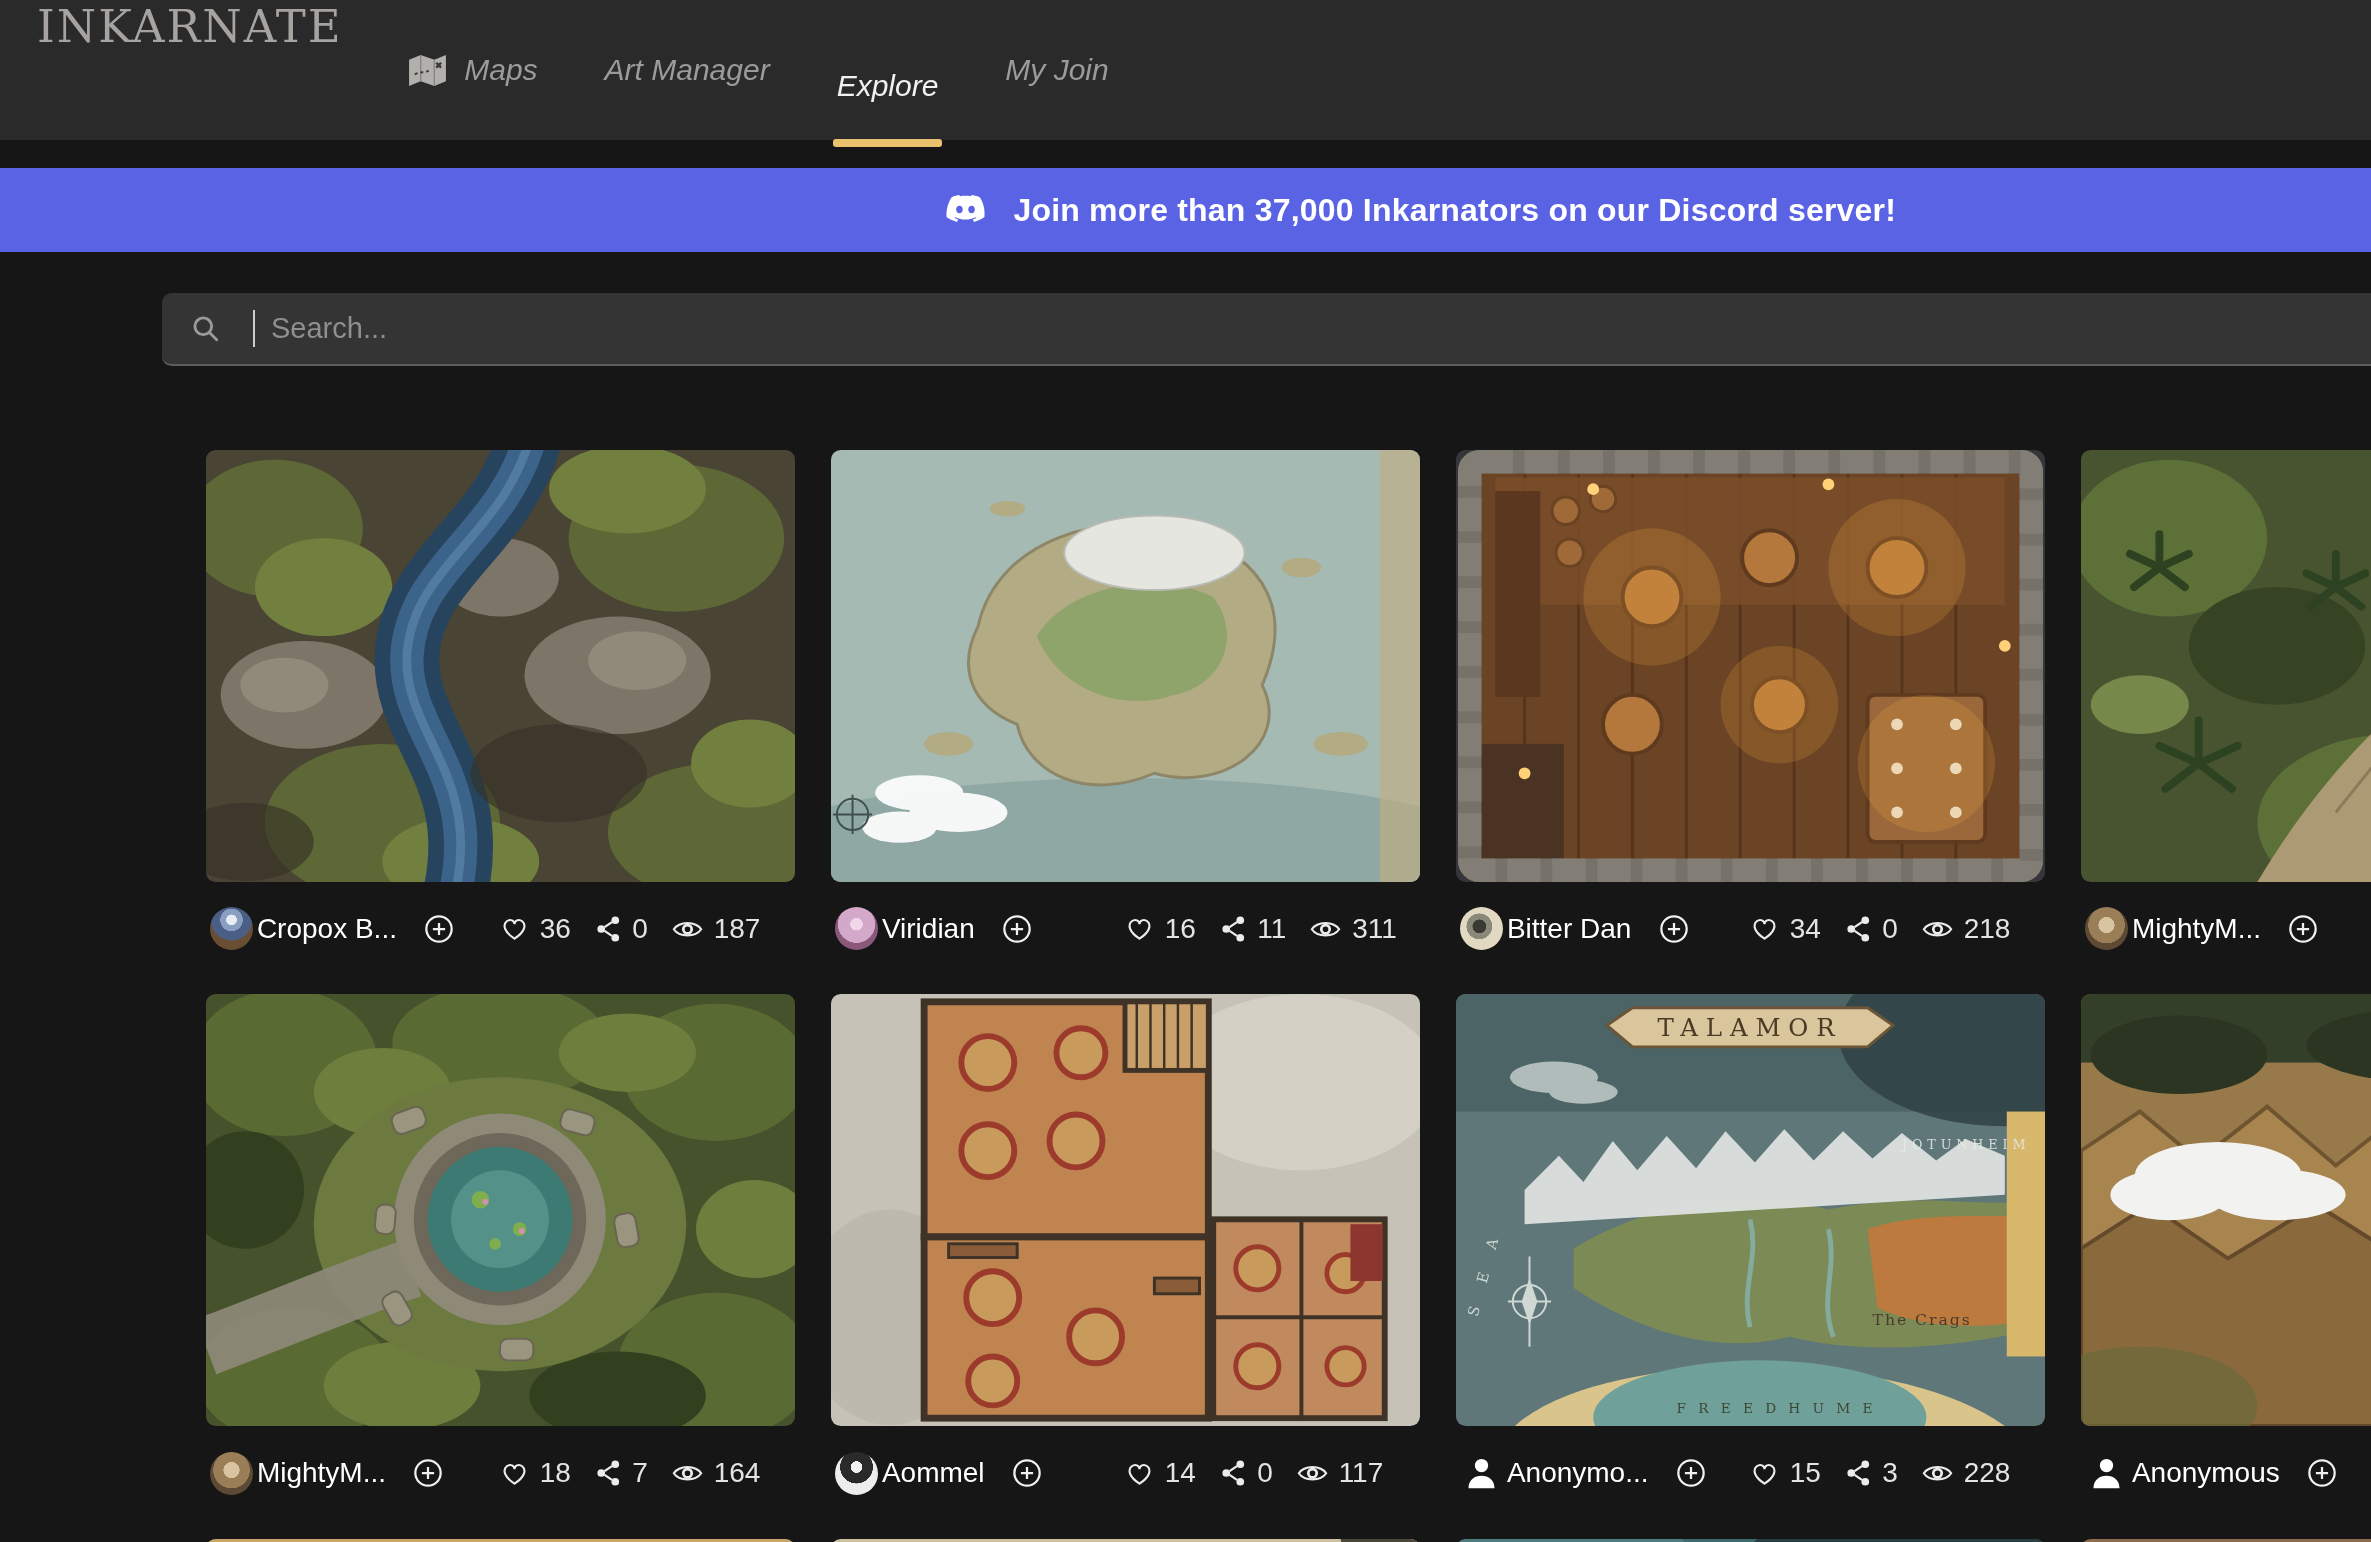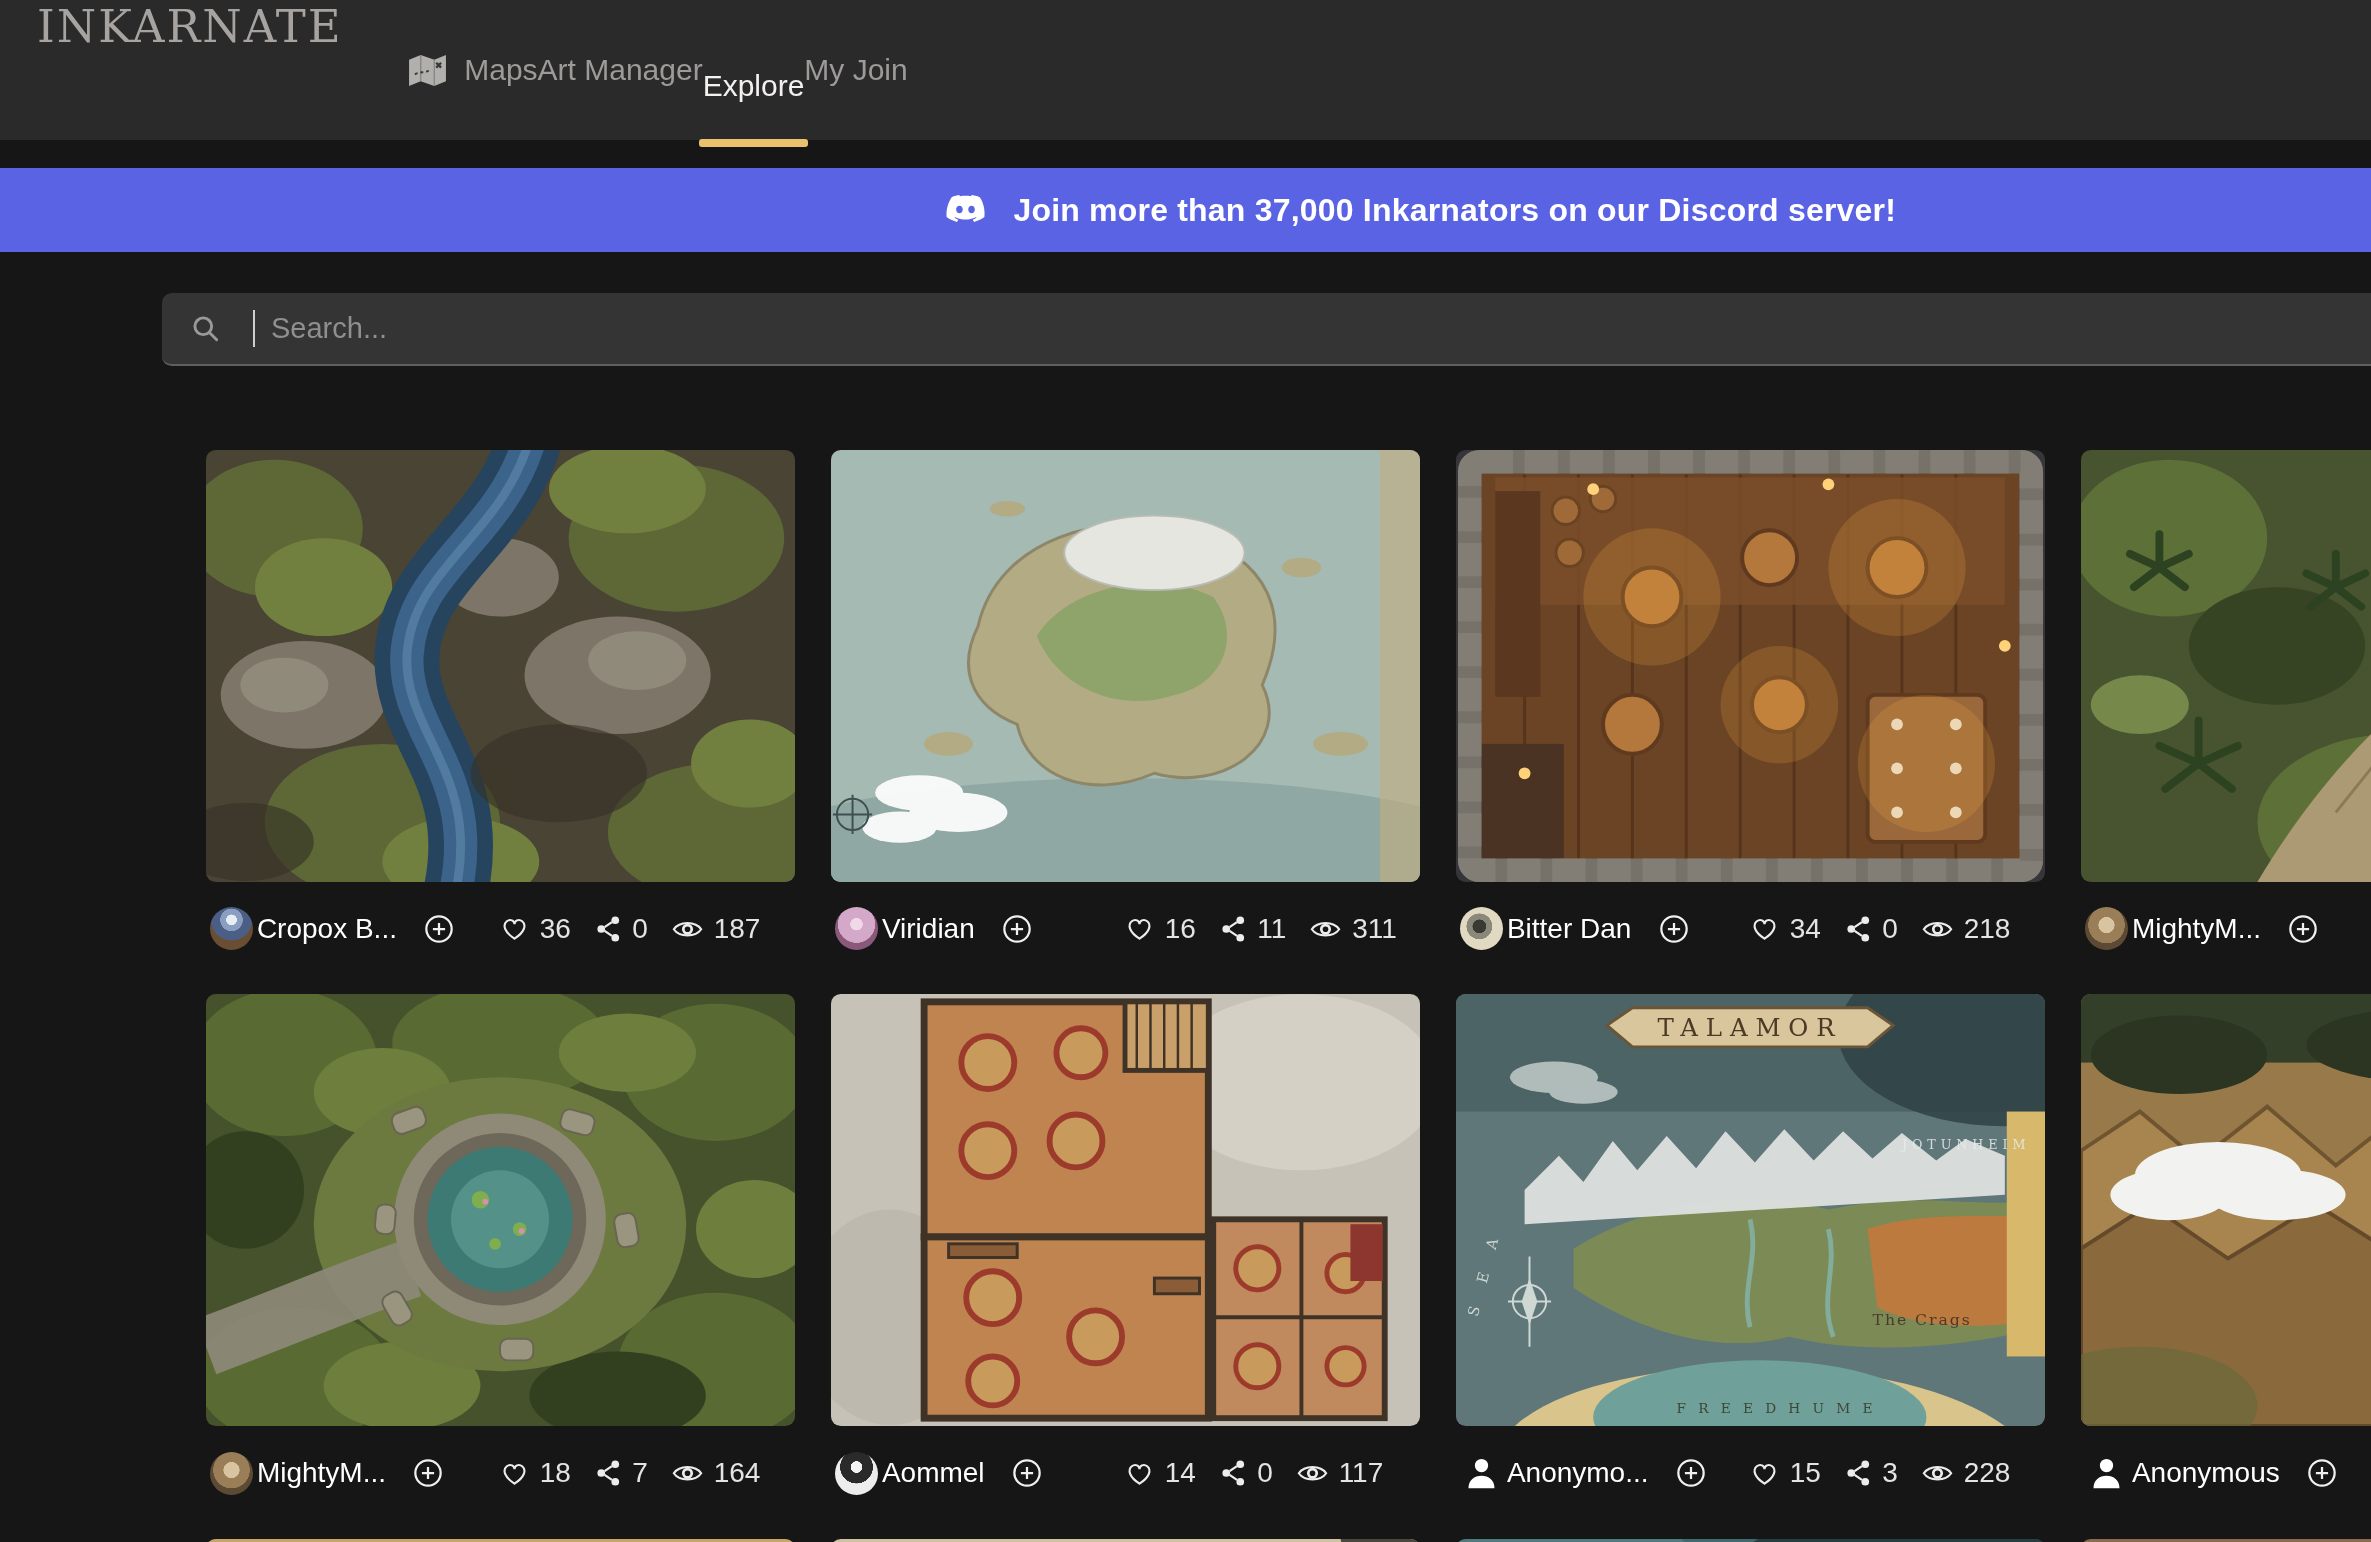--- a/index.html
+++ b/index.html
@@ -11,21 +11,21 @@
   }
   *{margin:0;padding:0;box-sizing:border-box;}
   html,body{width:2372px;height:1543px;overflow:hidden;background:var(--page-bg);
     font-family:"Liberation Sans","DejaVu Sans",sans-serif;}
   #app{width:2372px;height:1543px;overflow:hidden;position:relative;background:var(--page-bg);}
 
   
   header{height:140px;background:var(--navbar);display:flex;align-items:flex-start;padding-left:37px;}
   .logo{font-family:"DejaVu Serif","Liberation Serif",serif;font-size:45px;letter-spacing:2px;
     color:#a6a3a0;cursor:pointer;user-select:none;}
-  nav{display:flex;align-items:center;height:100%;margin-left:65px;}
+  nav{display:flex;align-items:center;height:100%;margin-left:65px;column-gap:67px;font-style:italic;}
   .nav-item{display:flex;align-items:center;gap:17.6px;height:100%;position:relative;
     color:#9d9b99;font-size:30px;cursor:pointer;}
   .nav-item.active{color:#f2f1f0;margin-top:32px;}
   .nav-item.active::after{content:"";position:absolute;left:-3.9px;right:-3.9px;bottom:8.8px;height:7.8px;
     border-radius:2.9px;background:var(--accent-gold);}
   .nav-map-icon{display:block;}
 
   
   .banner{height:84px;background:var(--banner-purple);display:flex;align-items:center;
     justify-content:center;padding-left:467px;gap:25.5px;cursor:pointer;margin-top:28px;}

